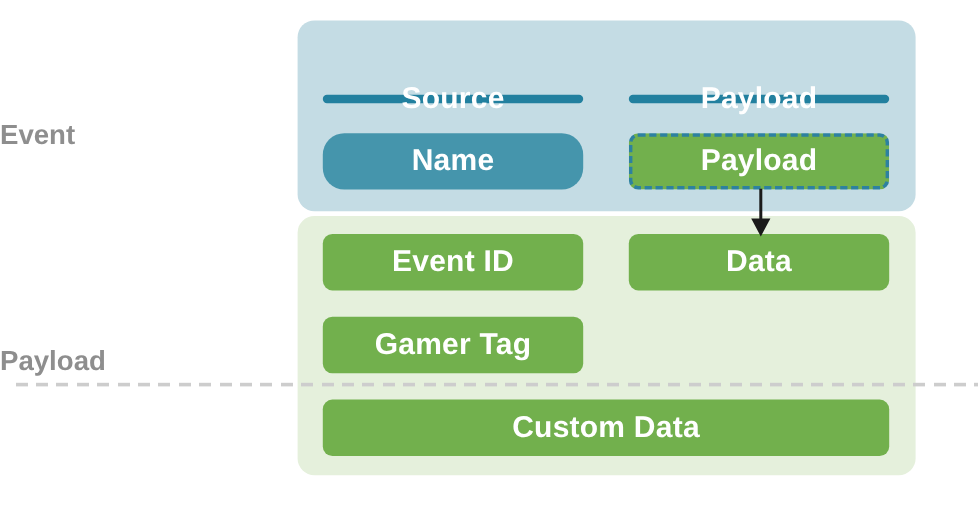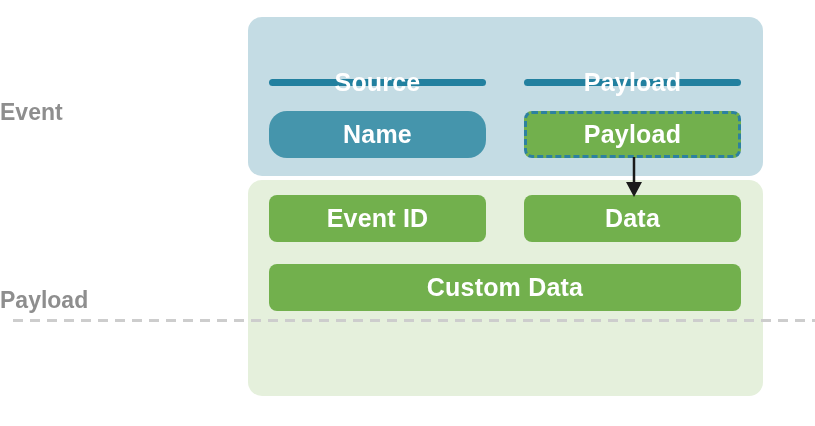--- a/index.html
+++ b/index.html
@@ -112,16 +112,17 @@
   </div>
 
   <svg class="connector" width="26" height="41" viewBox="0 0 26 41">
     <line x1="13" y1="0" x2="13" y2="27" stroke="currentColor" stroke-width="2.5"></line>
     <polygon points="5,25 21,25 13,40" fill="currentColor"></polygon>
   </svg>
 
   <div class="container payload">
     <div class="field green">Event ID</div>
     <div class="field green">Data</div>
+    <div class="field green">Gamer Tag</div>
     <div class="field green span2">Custom Data</div>
   </div>
 
 </div>
 
 </body></html>

